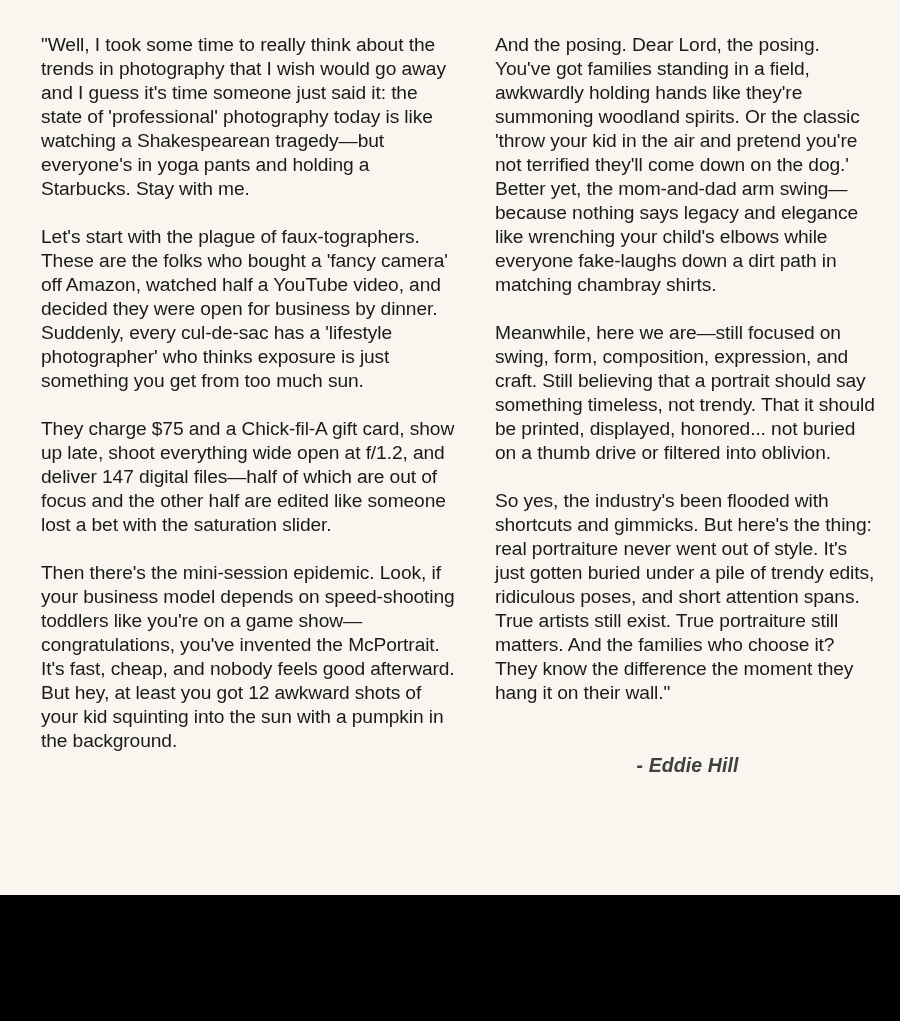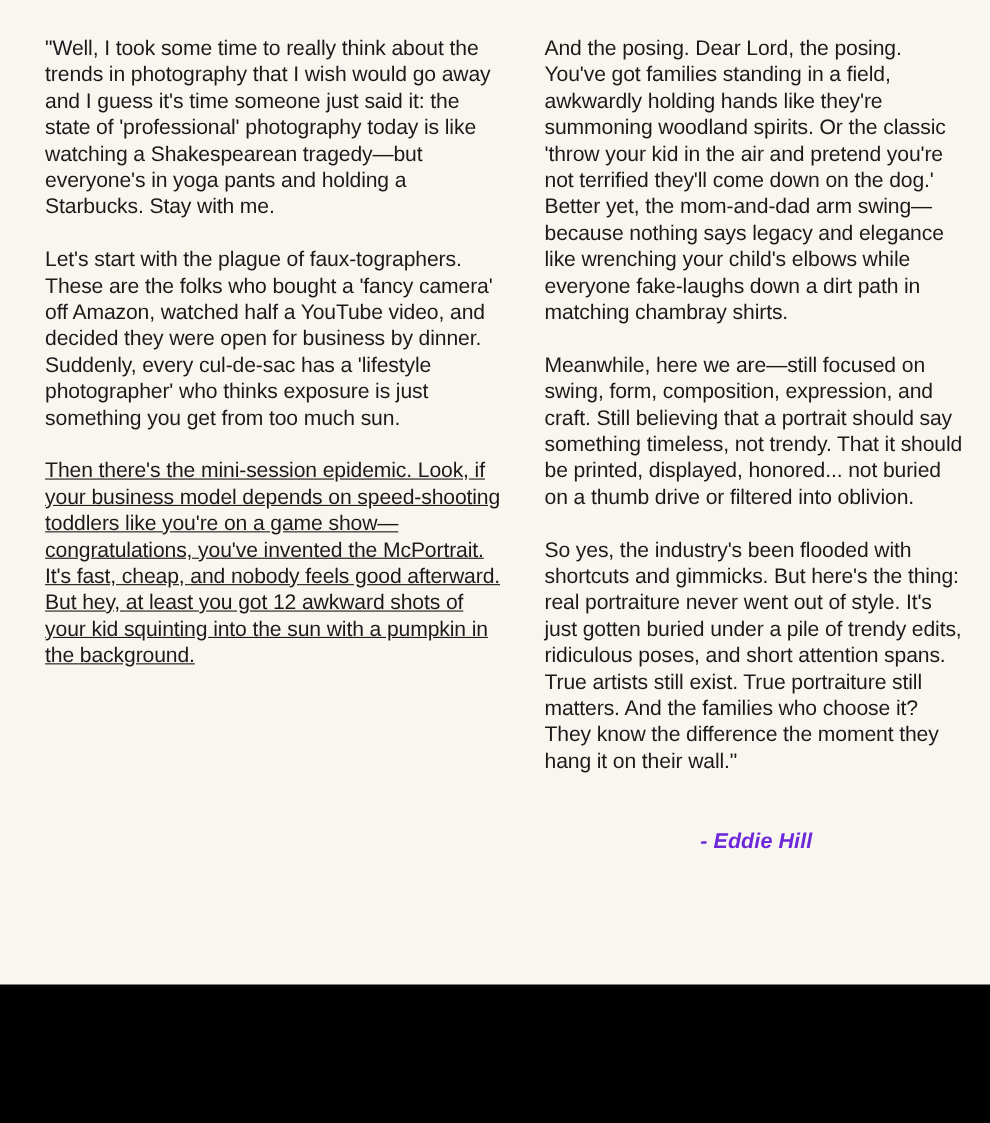--- a/index.html
+++ b/index.html
@@ -53,54 +53,54 @@
     line-height: 24px;
     letter-spacing: -0.1px;
     color: #1a1a1a;
     margin: 0 0 24px 0;
     text-align: left;
     word-spacing: 0px;
     -webkit-font-smoothing: antialiased;
   }
   .para:last-child {
     margin-bottom: 0;
-    text-decoration: underline;
   }
   .attribution-wrap {
     margin-top: 24px;
     width: 100%;
     text-align: center;
   }
   .attribution {
     display: inline-block;
     font-size: 19.5px;
     line-height: 24px;
     font-weight: bold;
     font-style: italic;
-    color: #6d28d9;
+    color: #404040;
     letter-spacing: 0.1px;
   }
   .footer-bar {
     position: absolute;
     left: 0;
     top: 895px;
     width: 900px;
     height: 126px;
     background: #000000;
   }
 </style>
 </head>
 <body>
 
 <div class="page">
   <div class="columns">
 
     <div class="column column-left">
       <p class="para">"Well, I took some time to really think about the trends in photography that I wish would go away and I guess it's time someone just said it: the state of 'professional' photography today is like watching a Shakespearean tragedy—but everyone's in yoga pants and holding a Starbucks. Stay with me.</p>
       <p class="para">Let's start with the plague of faux-tographers. These are the folks who bought a 'fancy camera' off Amazon, watched half a YouTube video, and decided they were open for business by dinner. Suddenly, every cul-de-sac has a 'lifestyle photographer' who thinks exposure is just something you get from too much sun.</p>
+      <p class="para">They charge $75 and a Chick-fil-A gift card, show up late, shoot everything wide open at f/1.2, and deliver 147 digital files—half of which are out of focus and the other half are edited like someone lost a bet with the saturation slider.</p>
       <p class="para">Then there's the mini-session epidemic. Look, if your business model depends on speed-shooting toddlers like you're on a game show—congratulations, you've invented the McPortrait. It's fast, cheap, and nobody feels good afterward. But hey, at least you got 12 awkward shots of your kid squinting into the sun with a pumpkin in the background.</p>
     </div>
 
     <div class="column column-right">
       <p class="para">And the posing. Dear Lord, the posing. You've got families standing in a field, awkwardly holding hands like they're summoning woodland spirits. Or the classic 'throw your kid in the air and pretend you're not terrified they'll come down on the dog.' Better yet, the mom-and-dad arm swing—because nothing says legacy and elegance like wrenching your child's elbows while everyone fake-laughs down a dirt path in matching chambray shirts.</p>
       <p class="para">Meanwhile, here we are—still focused on swing, form, composition, expression, and craft. Still believing that a portrait should say something timeless, not trendy. That it should be printed, displayed, honored... not buried on a thumb drive or filtered into oblivion.</p>
       <p class="para">So yes, the industry's been flooded with shortcuts and gimmicks. But here's the thing: real portraiture never went out of style. It's just gotten buried under a pile of trendy edits, ridiculous poses, and short attention spans. True artists still exist. True portraiture still matters. And the families who choose it? They know the difference the moment they hang it on their wall."</p>
       <div class="attribution-wrap">
         <span class="attribution">- Eddie Hill</span>
       </div>

